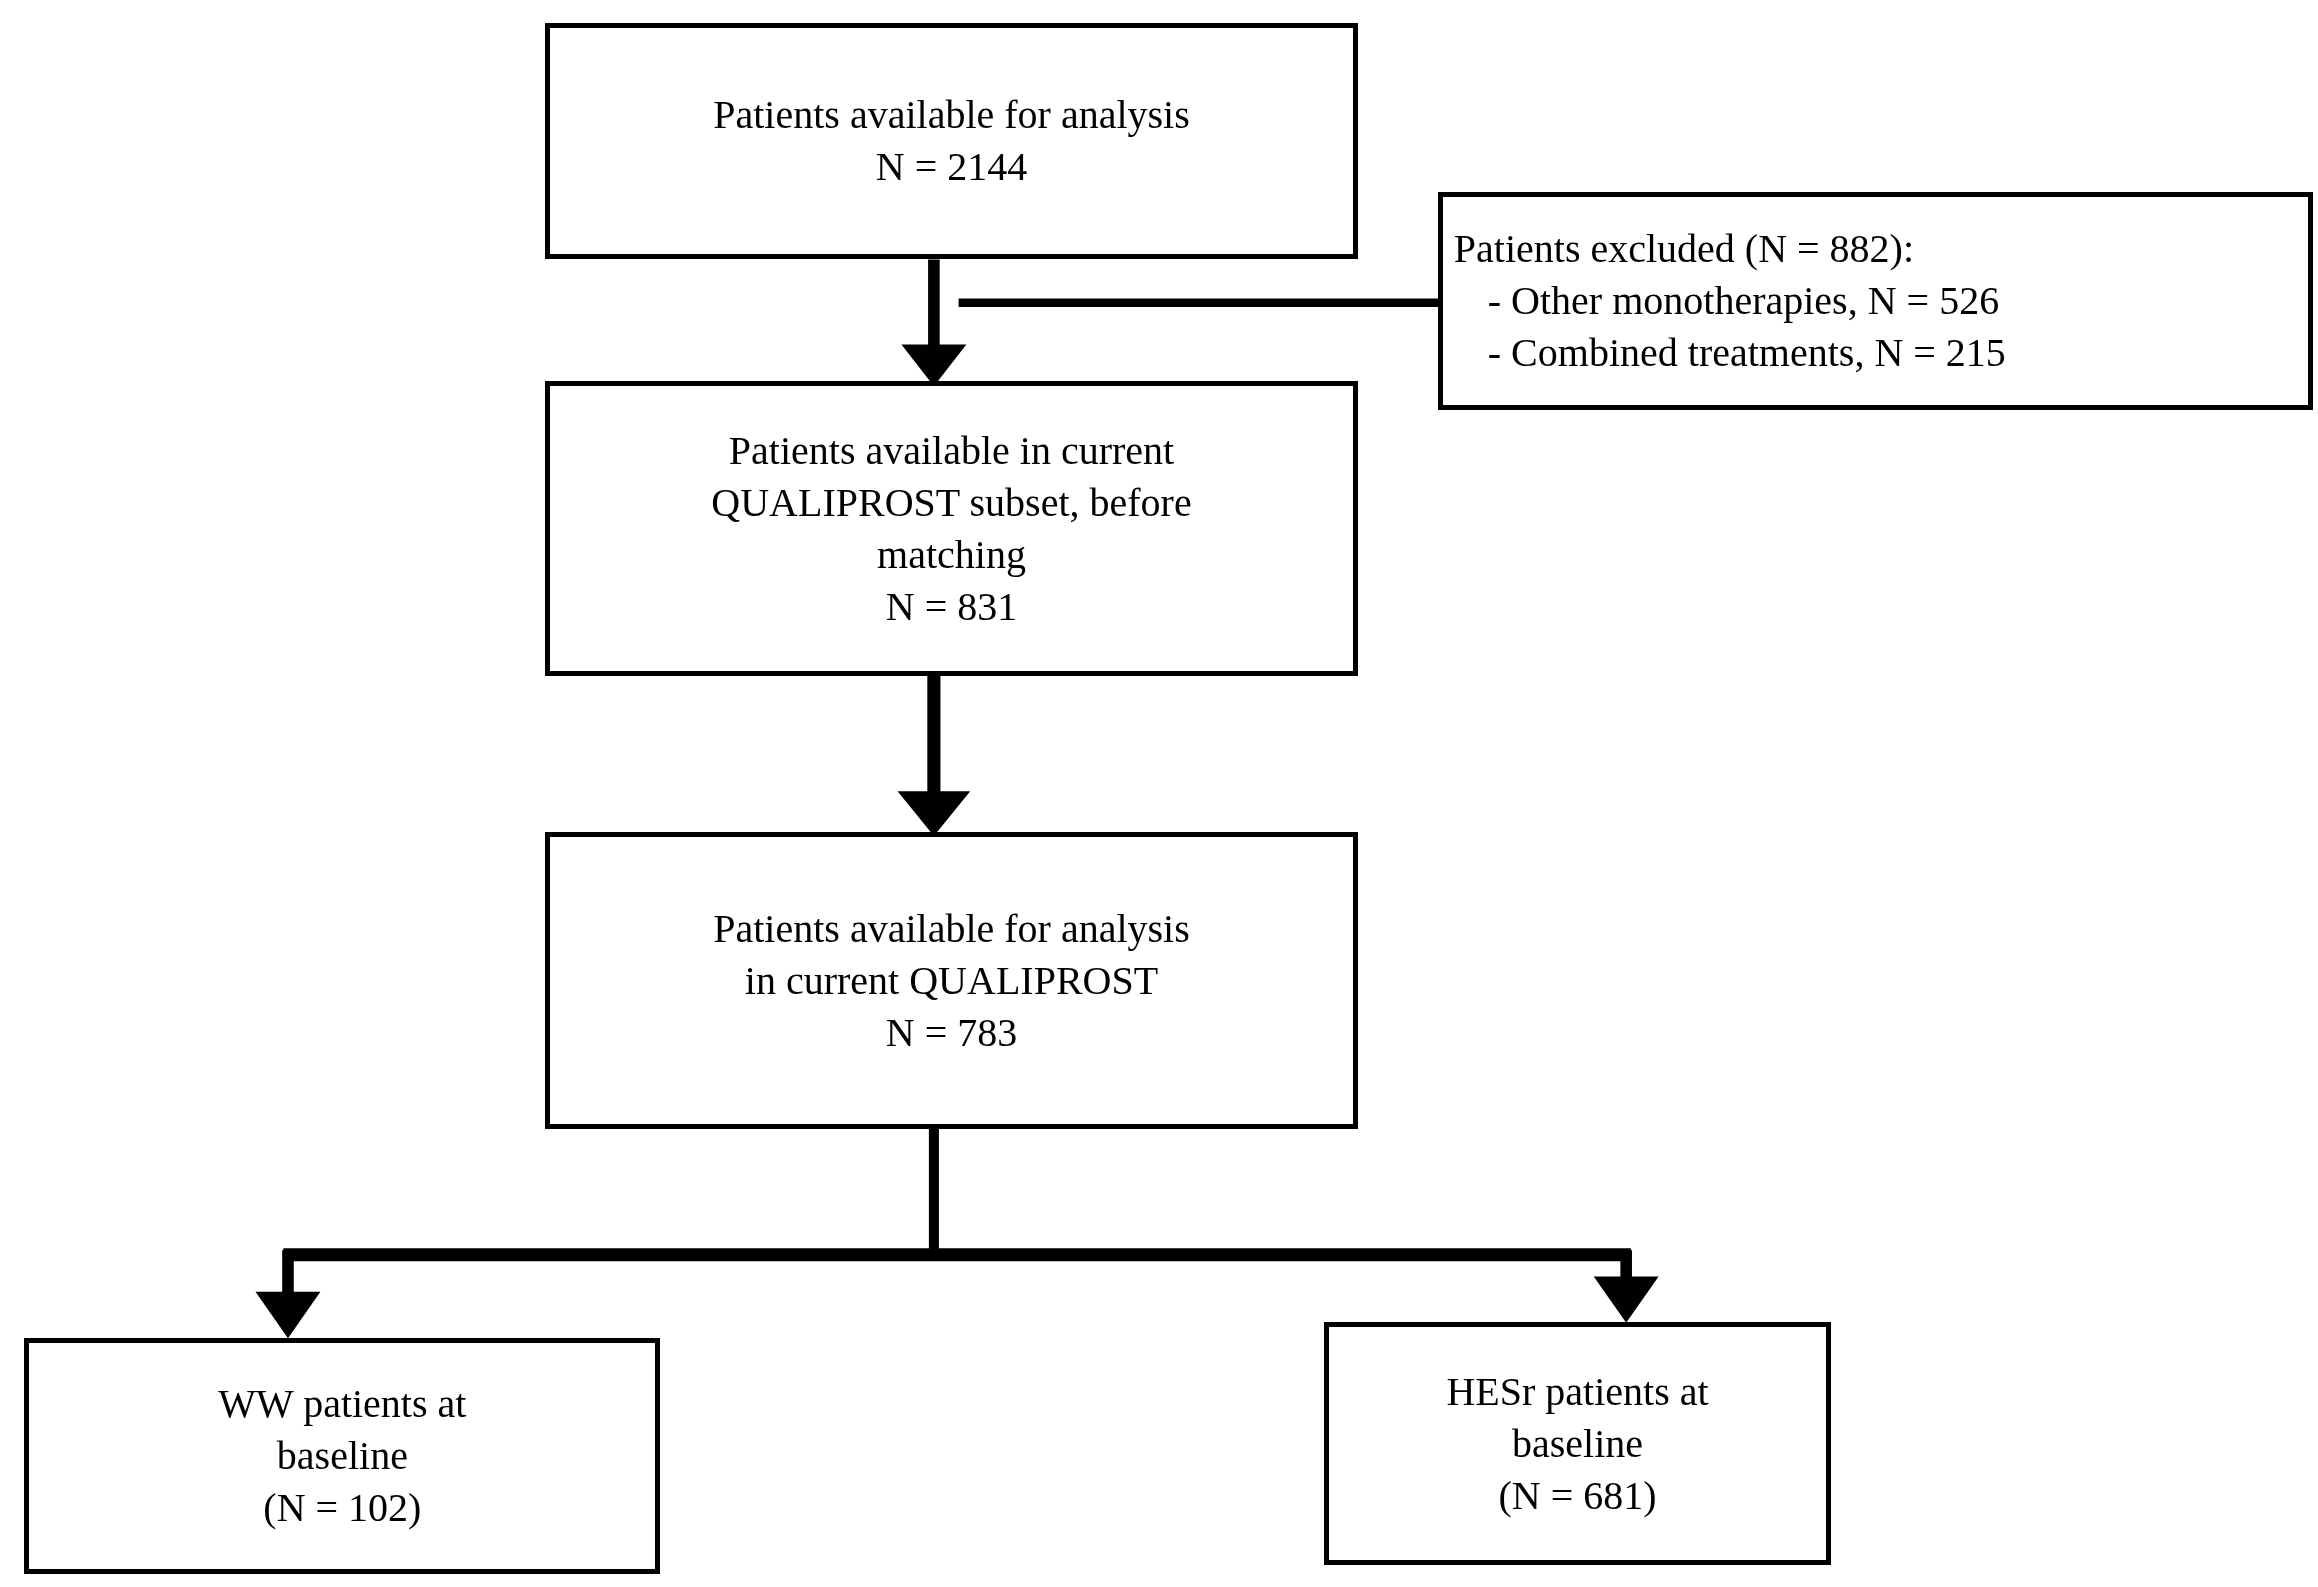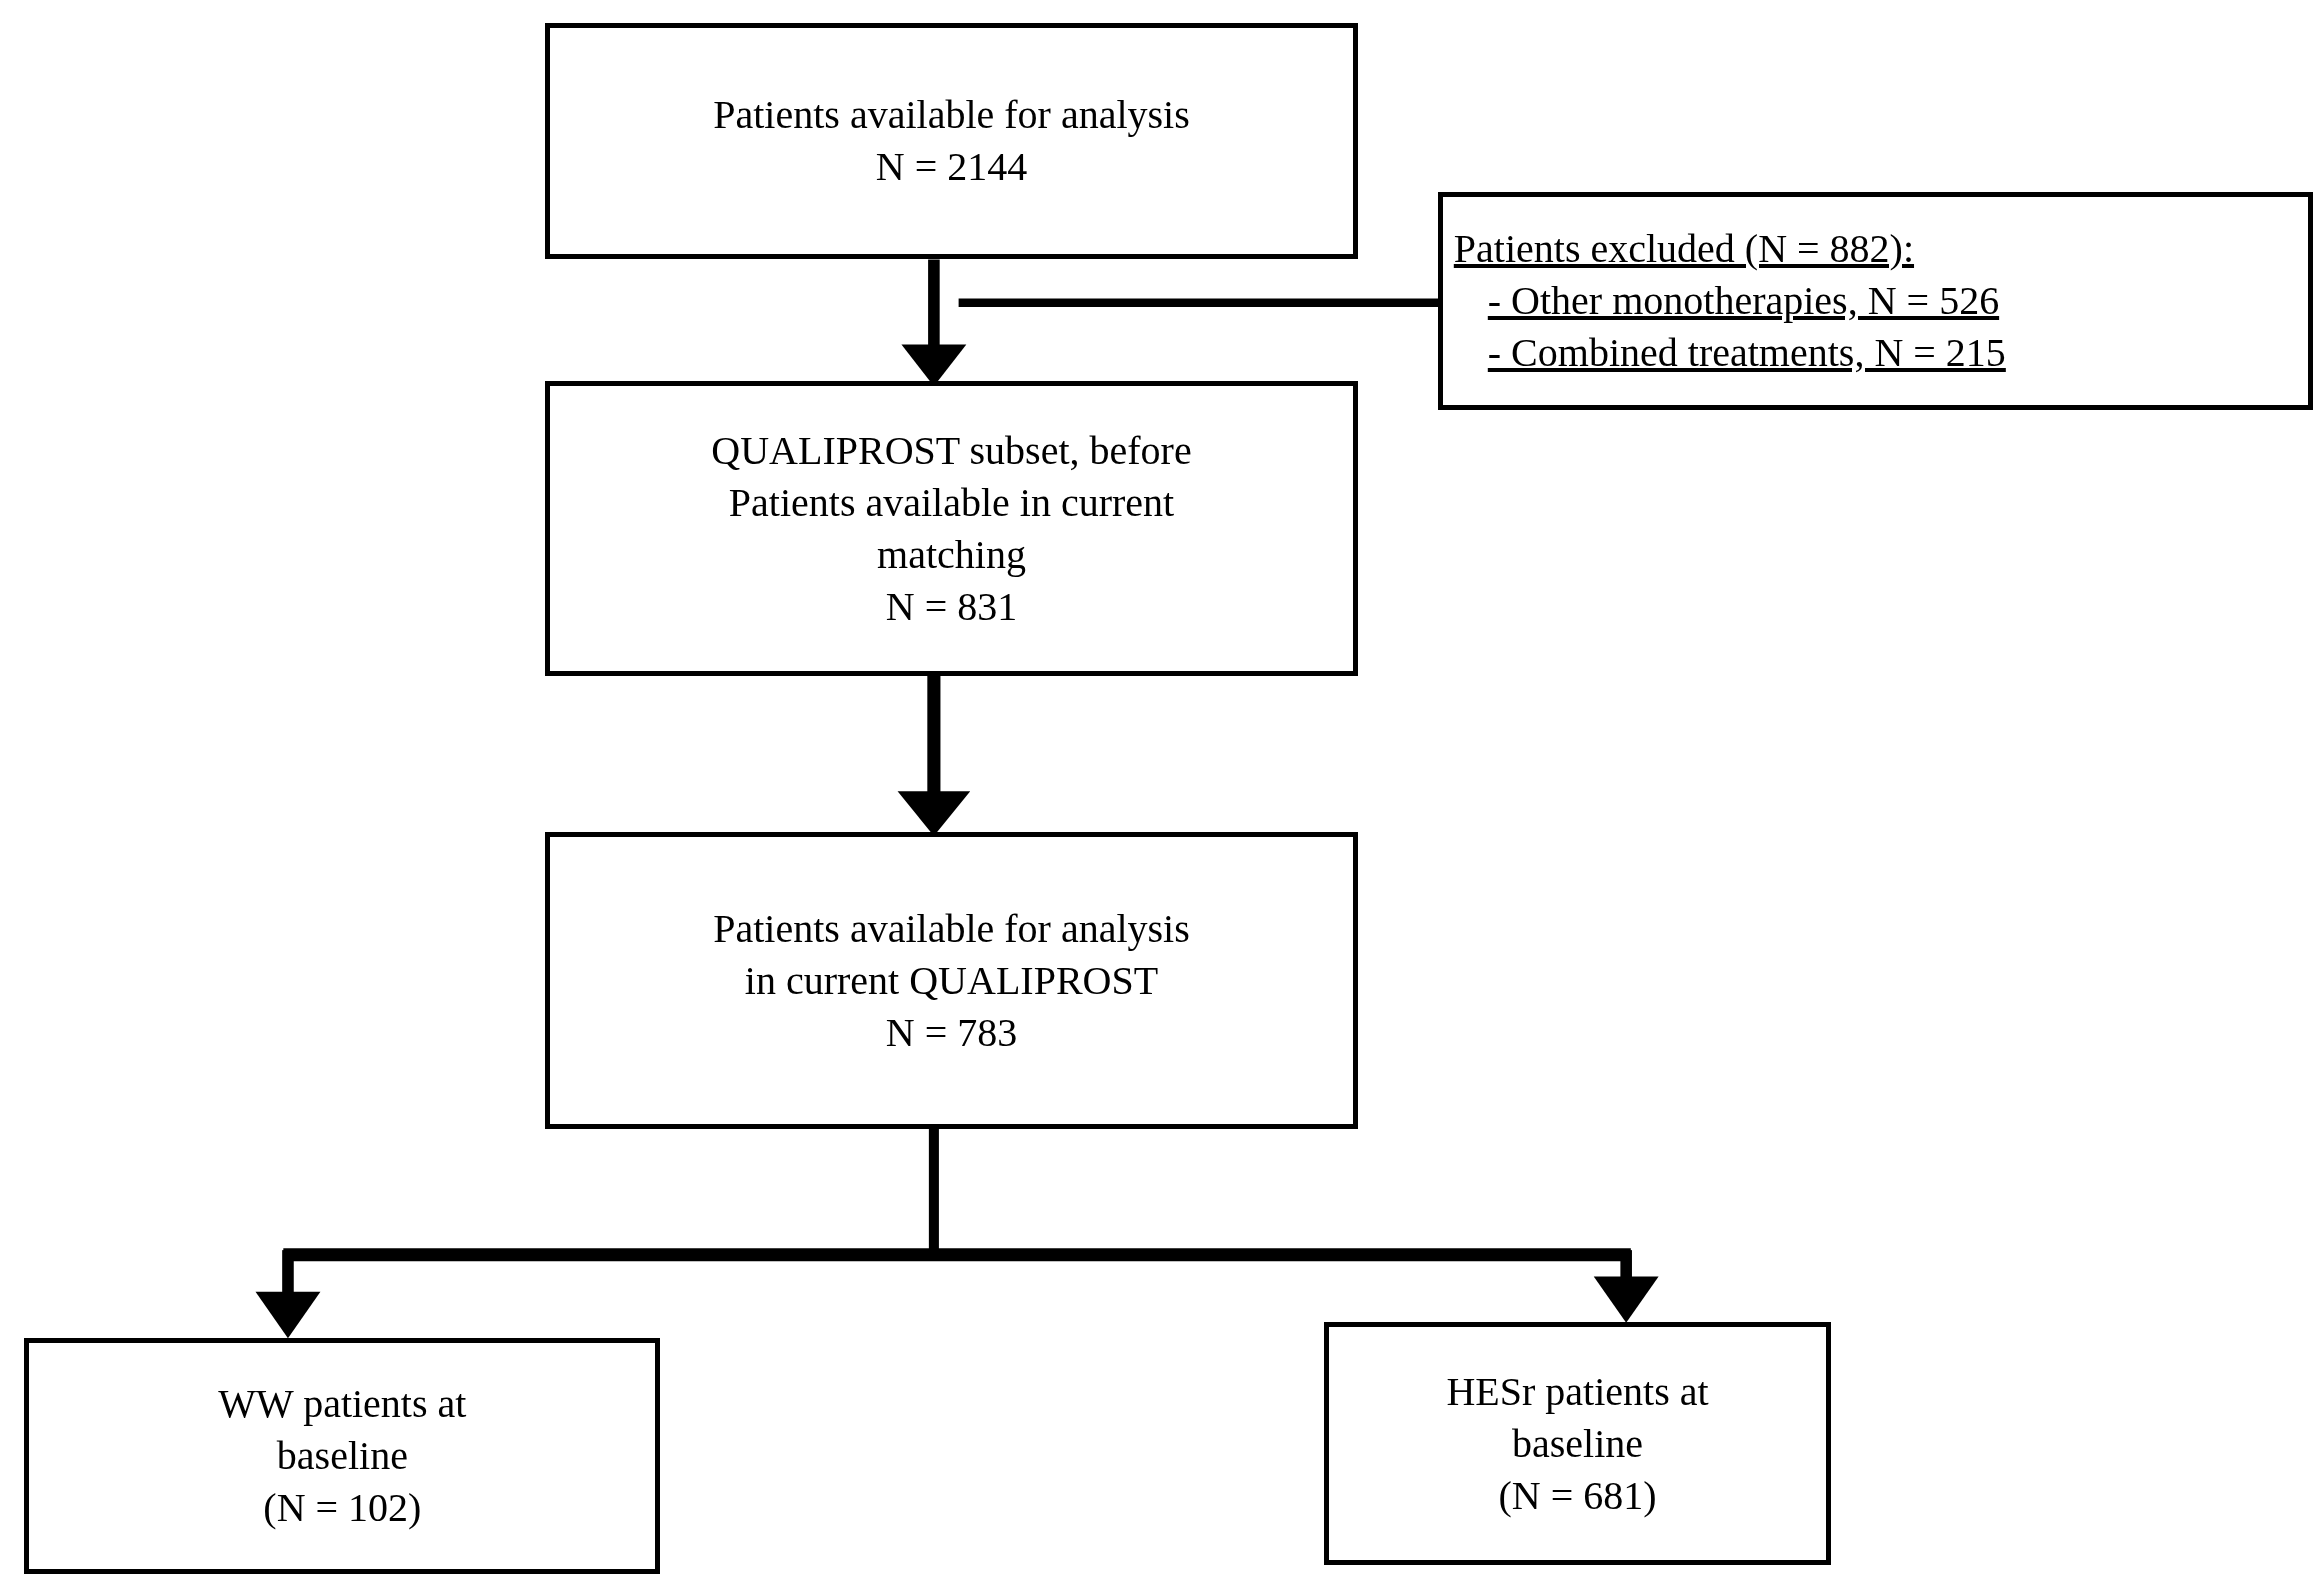--- a/index.html
+++ b/index.html
@@ -28,21 +28,20 @@
     justify-content: center;
     text-align: center;
     line-height: 1.30;
     font-size: 40px;
     padding: 4.6px 10.8px;
     margin-left: 12px;
   }
   .flow-box.left-align {
     align-items: flex-start;
     text-align: right;
-    text-decoration: underline;
   }
   .flow-line {
     font-size: 40px;
     white-space: nowrap;
   }
   .flow-line.indent {
     padding-left: 34px;
   }
 
   
@@ -110,22 +109,22 @@
     <div class="flow-line">N = 2144</div>
   </div>
 
   <div class="flow-box left-align" id="box-excluded">
     <div class="flow-line">Patients excluded (N = 882):</div>
     <div class="flow-line indent">- Other monotherapies, N = 526</div>
     <div class="flow-line indent">- Combined treatments, N = 215</div>
   </div>
 
   <div class="flow-box" id="box-before">
+    <div class="flow-line">Patients available in current</div>
     <div class="flow-line">QUALIPROST subset, before</div>
-    <div class="flow-line">Patients available in current</div>
     <div class="flow-line">matching</div>
     <div class="flow-line">N = 831</div>
   </div>
 
   <div class="flow-box" id="box-after">
     <div class="flow-line">Patients available for analysis</div>
     <div class="flow-line">in current QUALIPROST</div>
     <div class="flow-line">N = 783</div>
   </div>
 

